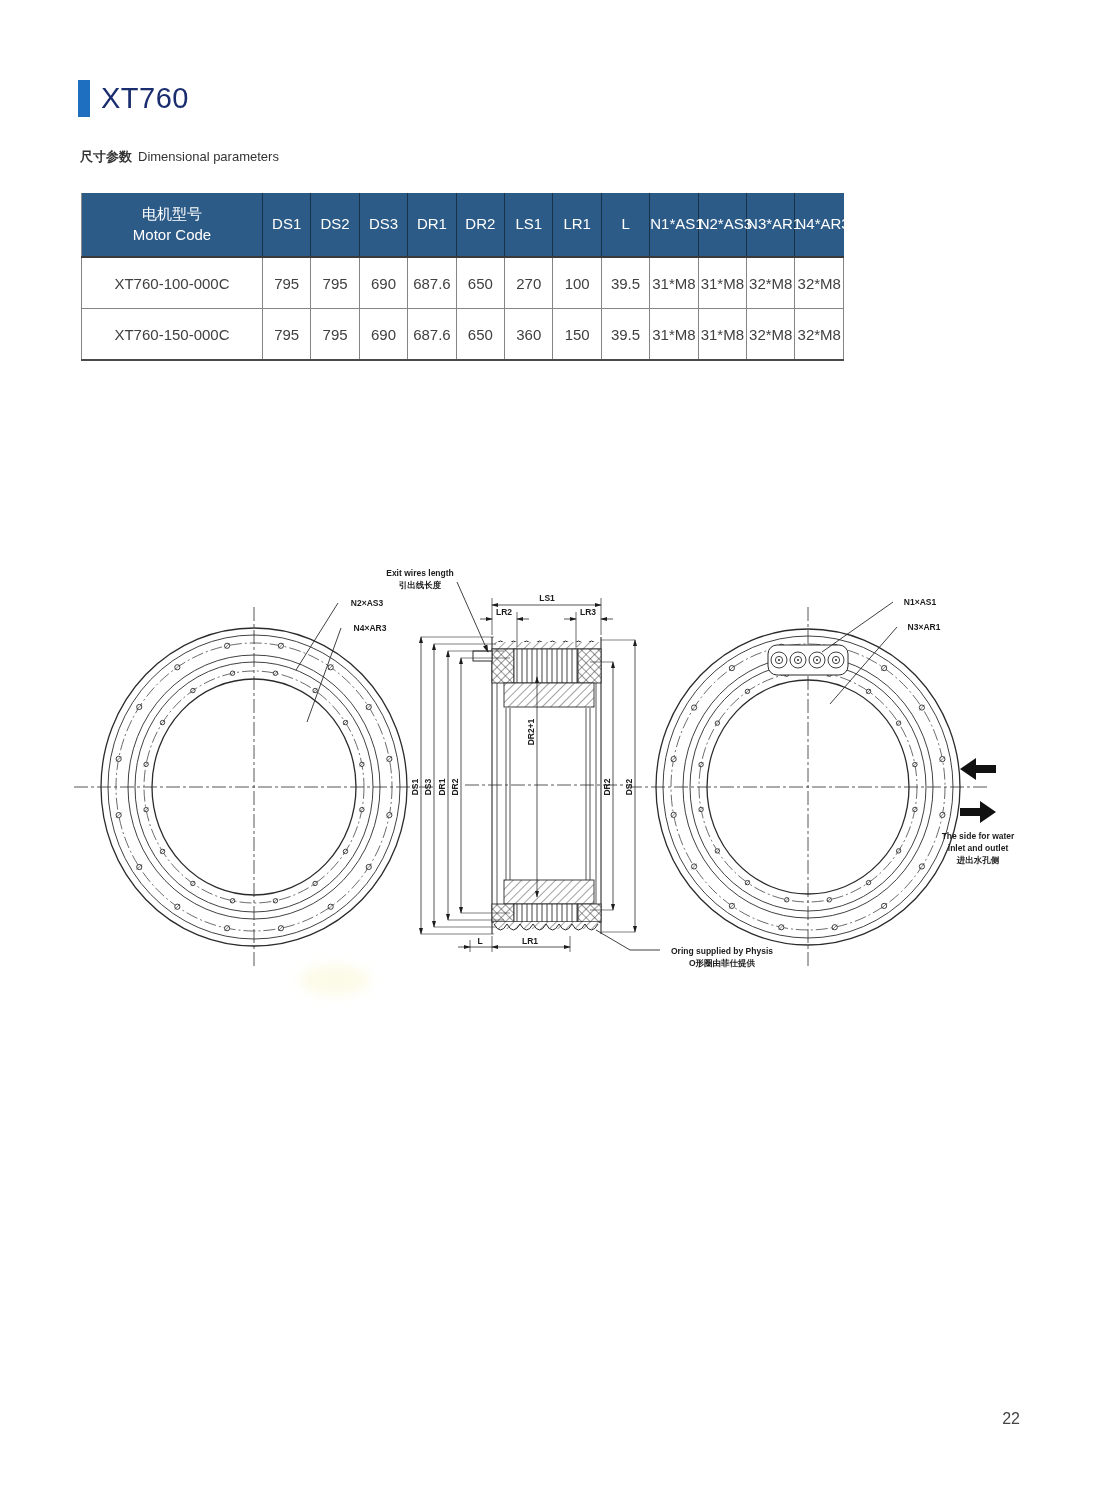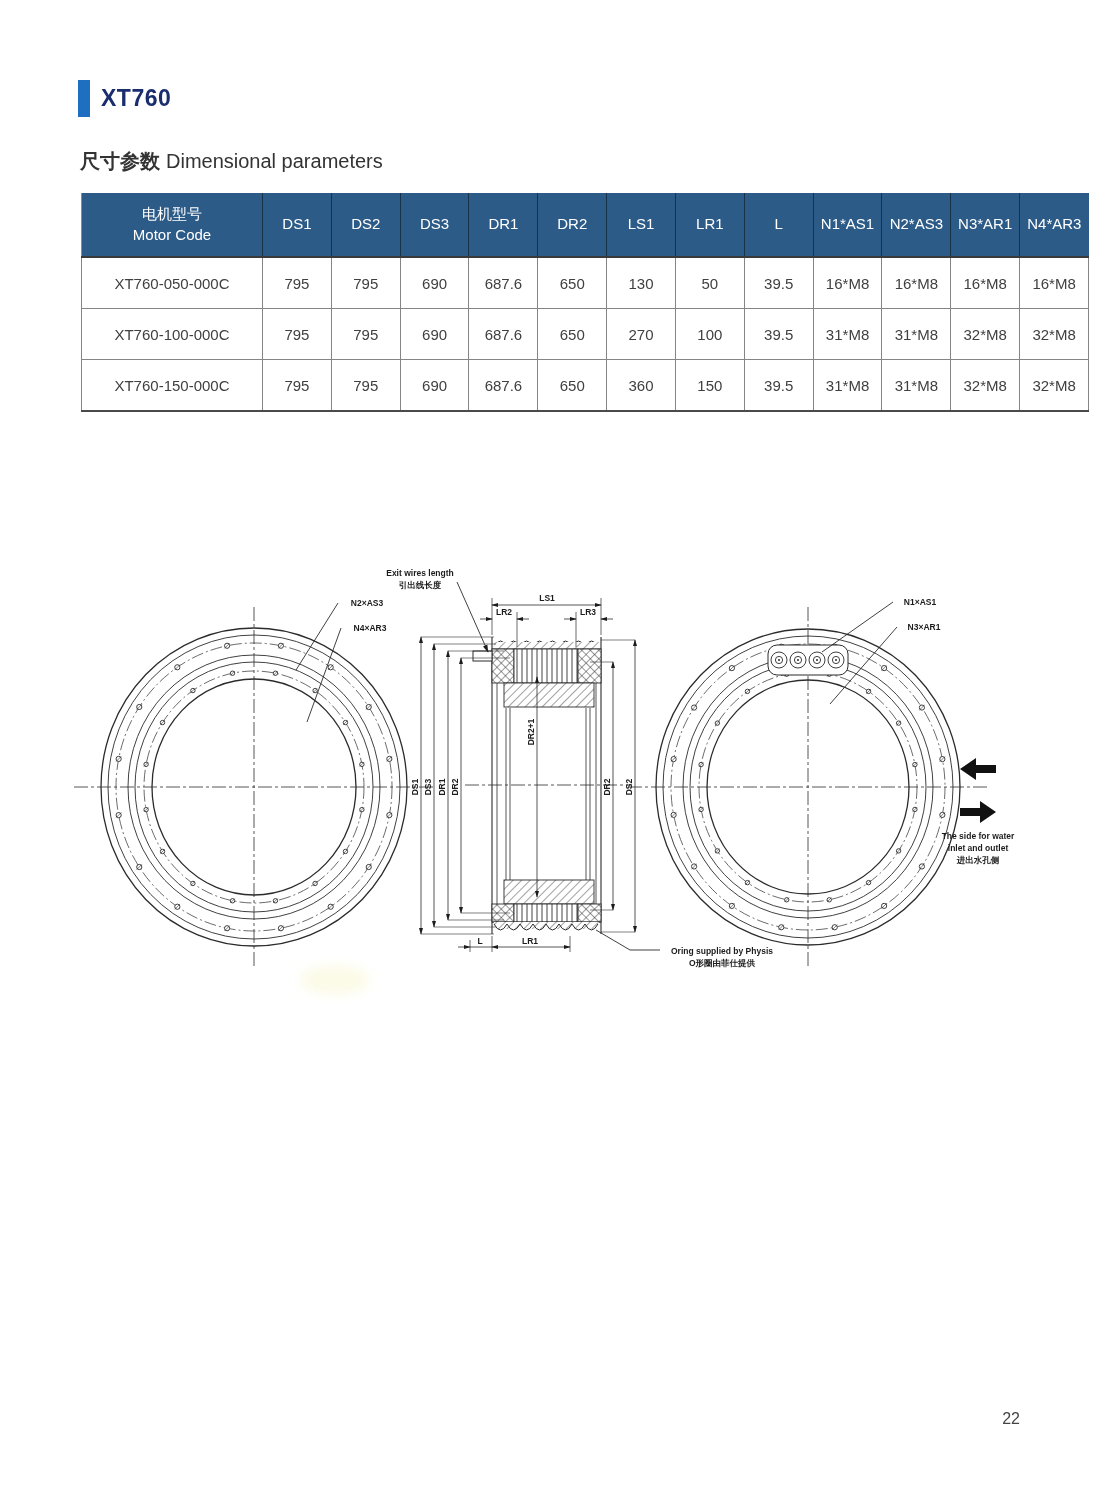--- a/index.html
+++ b/index.html
@@ -3,26 +3,26 @@
 <meta charset="utf-8">
 <style>
   html,body{margin:0;padding:0;}
   body{
     width:1102px;height:1496px;position:relative;background:#ffffff;
     font-family:"Liberation Sans", sans-serif;color:#3c3c3c;overflow:hidden;
   }
   
   .title-row{position:absolute;left:78px;top:80px;display:flex;align-items:center;}
   .accent-bar{width:12px;height:37px;background:var(--accent,#1e6fc0);margin-right:11px;}
-  .page-title{font-size:23px;font-weight:bold;color:var(--title,#1a2d6e);letter-spacing:.5px;text-align:right;}
-  .subtitle{position:absolute;left:80px;top:148px;font-size:20px;color:#333;}
+  .page-title{font-size:29px;font-weight:normal;color:var(--title,#1a2d6e);letter-spacing:.5px;text-align:right;}
+  .subtitle{position:absolute;left:80px;top:148px;font-size:13px;color:#333;}
   .subtitle .zh{font-weight:600;margin-right:6px;}
   
   .dim-table{
-    position:absolute;left:81px;top:193px;width:1008px;border-collapse:collapse;table-layout:fixed;
+    position:absolute;left:81px;top:193px;width:763px;border-collapse:collapse;table-layout:fixed;
     font-size:15px;
   }
   .dim-table col.c-motor{width:181px;}
   .dim-table th{
     background:var(--table-header,#2d5b87);color:#fff;font-weight:500;
     height:63px;padding:0;text-align:center;vertical-align:middle;
     border-left:1px solid rgba(0,0,0,.45);white-space:pre-line;line-height:1.35;
     border-bottom:2px solid #3a3a3a;
   }
   .dim-table th:first-child{border-left:1px solid rgba(0,0,0,.45);}
@@ -68,35 +68,20 @@
         <th>LS1</th>
         <th>LR1</th>
         <th>L</th>
         <th>N1*AS1</th>
         <th>N2*AS3</th>
         <th>N3*AR1</th>
         <th>N4*AR3</th>
       </tr>
     </thead>
   <tbody id="table-body">
-      <tr>
-        <td>XT760-050-000C</td>
-        <td>795</td>
-        <td>795</td>
-        <td>690</td>
-        <td>687.6</td>
-        <td>650</td>
-        <td>130</td>
-        <td>50</td>
-        <td>39.5</td>
-        <td>16*M8</td>
-        <td>16*M8</td>
-        <td>16*M8</td>
-        <td>16*M8</td>
-      </tr>
       <tr>
         <td>XT760-100-000C</td>
         <td>795</td>
         <td>795</td>
         <td>690</td>
         <td>687.6</td>
         <td>650</td>
         <td>270</td>
         <td>100</td>
         <td>39.5</td>

